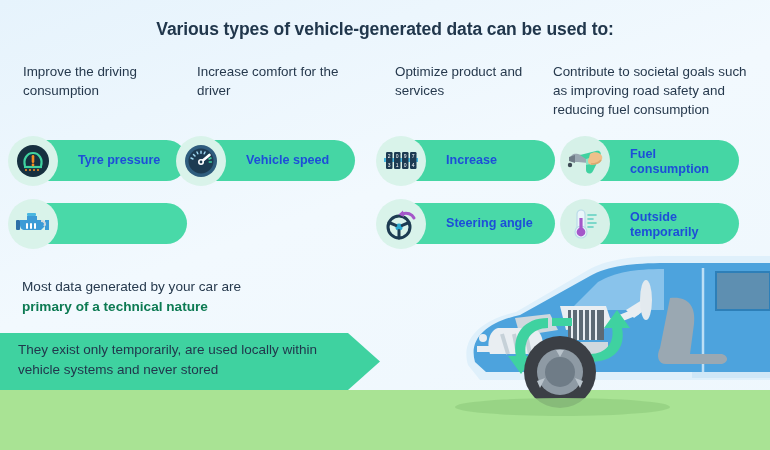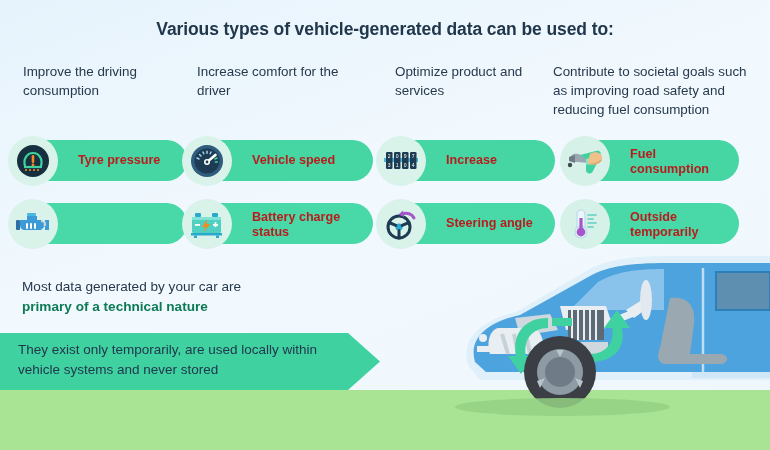--- a/index.html
+++ b/index.html
@@ -25,28 +25,28 @@
   .ch0{left:23px;width:160px;}
   .ch1{left:197px;width:170px;}
   .ch2{left:395px;width:150px;}
   .ch3{left:553px;width:205px;}
 
   
   .pill{position:absolute;height:41px;width:165px;border-radius:20.5px;
     background:#45d6a4;display:flex;align-items:center;}
   .pill.r2{background:#49d9a8;}
   .pill-label{position:absolute;left:56px;right:8px;font-size:12.6px;line-height:14.5px;
-    font-weight:bold;color:#b91c1c;}
+    font-weight:bold;color:#1d4ed8;}
   .pill-label.two{top:7px;}
   .icon-wrap{position:absolute;left:-14px;top:-4.5px;width:50px;height:50px;border-radius:25px;
     background:#d9f3ea;display:flex;align-items:center;justify-content:center;}
   .icon-wrap.alt{background:#d6f1e8;}
 
   
-  .c0{left:22px;} .c1{left:196px;padding-left:12px;} .c2{left:390px;} .c3{left:574px;}
+  .c0{left:22px;} .c1{left:190px;} .c2{left:390px;} .c3{left:574px;}
   .r-a{top:140px;} .r-b{top:203px;}
 
   
   .stmt{position:absolute;left:22px;top:277px;width:330px;font-size:13.6px;
     line-height:19.5px;color:#26394d;}
   .stmt b{color:#0c7a52;display:block;}
 
   
   .banner{position:absolute;left:0;top:333px;width:380px;height:57px;background:#3fd2a0;
     clip-path:polygon(0 0, 348px 0, 380px 28.5px, 348px 57px, 0 57px);}
@@ -197,38 +197,20 @@
         <g fill="#ffffff">
           <rect x="11" y="14" width="2" height="6" rx="1"></rect>
           <rect x="15" y="14" width="2" height="6" rx="1"></rect>
           <rect x="19" y="14" width="2" height="6" rx="1"></rect>
         </g>
         <path d="M26 12 C30 12 31 15 29 17" stroke="#cfd8de" stroke-width="2" fill="none"></path>
       </svg>
     </span>
   </div>
 
-  <div class="pill r2 c1 r-b">
-    <span class="icon-wrap">
-      <svg width="36" height="30" viewBox="0 0 36 30">
-        <rect x="6" y="4" width="6" height="4" rx="1" fill="#2aa9cf"></rect>
-        <rect x="23" y="4" width="6" height="4" rx="1" fill="#2aa9cf"></rect>
-        <rect x="3" y="8" width="29" height="16" rx="1.5" fill="#4fd0c0"></rect>
-        <rect x="3" y="8" width="29" height="3" fill="#7fe3d6"></rect>
-        <rect x="2" y="24" width="31" height="2.5" fill="#2aa9cf"></rect>
-        <rect x="5" y="26.5" width="3" height="2.5" fill="#2aa9cf"></rect>
-        <rect x="27" y="26.5" width="3" height="2.5" fill="#2aa9cf"></rect>
-        <path d="M18 10 L13 18 L16.5 18 L15 23 L21 15 L17.5 15 Z" fill="#f28a21"></path>
-        <rect x="6" y="15" width="5" height="1.8" fill="#ffffff"></rect>
-        <rect x="24" y="15" width="5" height="1.8" fill="#ffffff"></rect>
-        <rect x="25.6" y="13.1" width="1.8" height="5" fill="#ffffff"></rect>
-      </svg>
-    </span>
-    <span class="pill-label two">Battery charge status</span>
-  </div>
 
   <div class="pill r2 c2 r-b">
     <span class="icon-wrap">
       <svg width="34" height="32" viewBox="0 0 34 32">
         <circle cx="15" cy="19" r="11" fill="none" stroke="#1d3b52" stroke-width="3"></circle>
         <circle cx="15" cy="19" r="3.6" fill="#2aa9cf"></circle>
         <path d="M15 22.6 L15 30 M11.8 17.4 L5 14.5 M18.2 17.4 L25 14.5" stroke="#1d3b52" stroke-width="3" stroke-linecap="round"></path>
         <path d="M18 6 C23 4 28 6 30 10" stroke="#a457c9" stroke-width="3" fill="none" stroke-linecap="round"></path>
         <path d="M19 2.5 L14.5 6.5 L20 9 Z" fill="#a457c9"></path>
       </svg>

